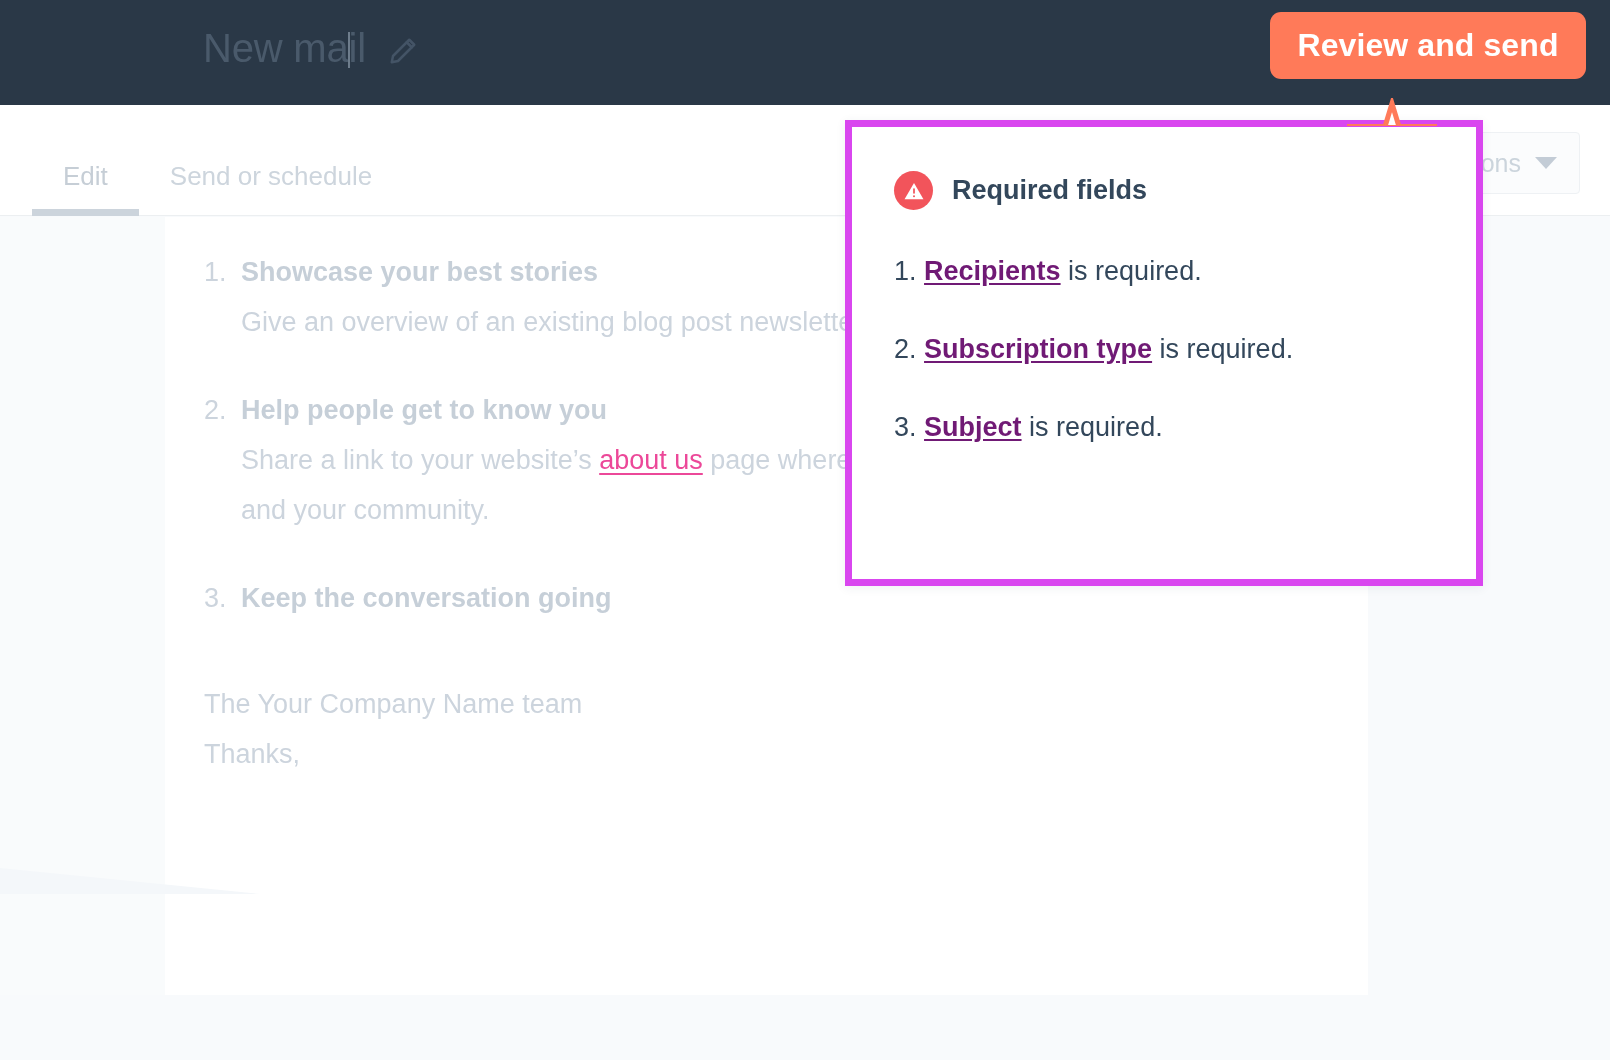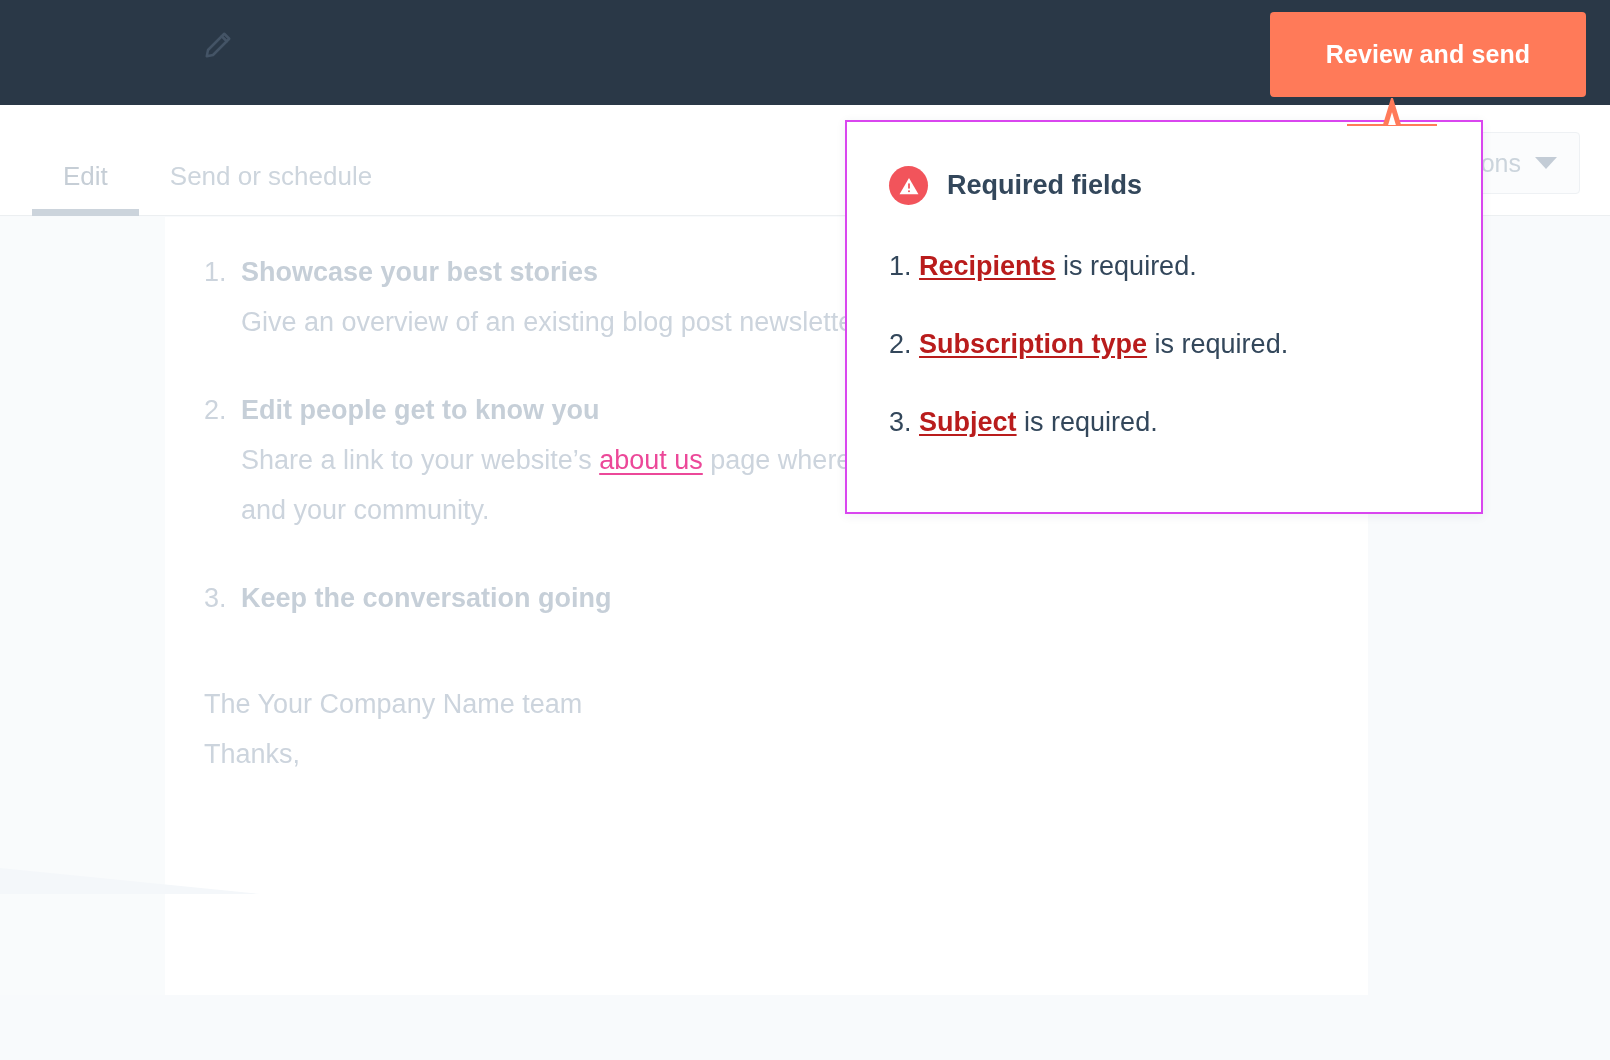--- a/index.html
+++ b/index.html
@@ -59,27 +59,27 @@
     flex: none;
     margin-top: 4px;
   }
   .pencil-icon svg { display: block; width: 100%; height: 100%; }
 
   .review-btn {
     position: absolute;
     left: 1270px;
     top: 12px;
     width: 316px;
-    height: 85px;
+    height: 67px;
     background: #ff7a59;
     border: none;
-    border-radius: 4px;
+    border-radius: 11px;
     color: #ffffff;
     font-family: "Liberation Sans", sans-serif;
-    font-size: 25px;
+    font-size: 32px;
     font-weight: 700;
     letter-spacing: 0.1px;
     cursor: pointer;
   }
 
   
   .tabbar {
     position: absolute;
     left: 0; top: 105px;
     width: 1610px;
@@ -221,23 +221,23 @@
   }
   .spacer-lg { height: 38px; }
   .spacer-sm { height: 20px; }
 
   
   .popover {
     position: absolute;
     left: 845px;
     top: 120px;
     width: 638px;
-    height: 394px;
+    height: 466px;
     background: #ffffff;
-    border: 2px solid #d946ef;
+    border: 7px solid #d946ef;
     z-index: 40;
     box-shadow: 0 2px 10px rgba(40,60,80,0.07);
   }
   .pop-arrow {
     position: absolute;
     left: 1347px;
     top: 98px;
     width: 90px;
     height: 28px;
     z-index: 41;
@@ -269,35 +269,36 @@
   }
   .pop-item {
     font-size: 27px;
     color: #33475b;
     line-height: 40px;
     margin-bottom: 38px;
     white-space: nowrap;
   }
   .pop-item:last-child { margin-bottom: 0; }
   .pop-link {
-    color: #b91c1c;
+    color: #701a75;
     font-weight: 700;
     text-decoration: underline;
     text-underline-offset: 3px;
     cursor: pointer;
   }
   .pop-num { color: #33475b; }
 </style>
 </head>
 <body>
 
 <div id="app">
 
   <div class="topbar">
     <div class="topbar-title-wrap">
+      <div class="topbar-title"><span>New ma</span><span class="title-caret"></span><span>il</span></div>
       <span class="pencil-icon">
         <svg viewBox="0 0 24 24" fill="none" stroke="currentColor" stroke-width="2" stroke-linecap="round" stroke-linejoin="round">
           <path d="M17 3l4 4L8 20l-5 1 1-5z"></path>
           <path d="M15 5l4 4"></path>
         </svg>
       </span>
     </div>
 
     <button class="review-btn">Review and send</button>
   </div>
@@ -326,21 +327,21 @@
           <span class="item-title">Showcase your best stories</span>
         </div>
         <div class="item-body"><span>Give an overview of an existing blog post </span><span>newsletter. Be sure to add a </span><span class="ilink">link</span><span> so the rea</span></div>
       </div>
 
       <div class="spacer-sm"></div>
 
       <div class="blk">
         <div class="item-row">
           <span class="item-num">2.</span>
-          <span class="item-title">Edit people get to know you</span>
+          <span class="item-title">Help people get to know you</span>
         </div>
         <div class="item-body"><span>Share a link to your website’s </span><span class="ilink">about us</span><span> page where the reader can learn more about you and your community.</span></div>
       </div>
 
       <div class="spacer-sm"></div>
 
       <div class="blk">
         <div class="item-row">
           <span class="item-num">3.</span>
           <span class="item-title">Keep the conversation going</span>

